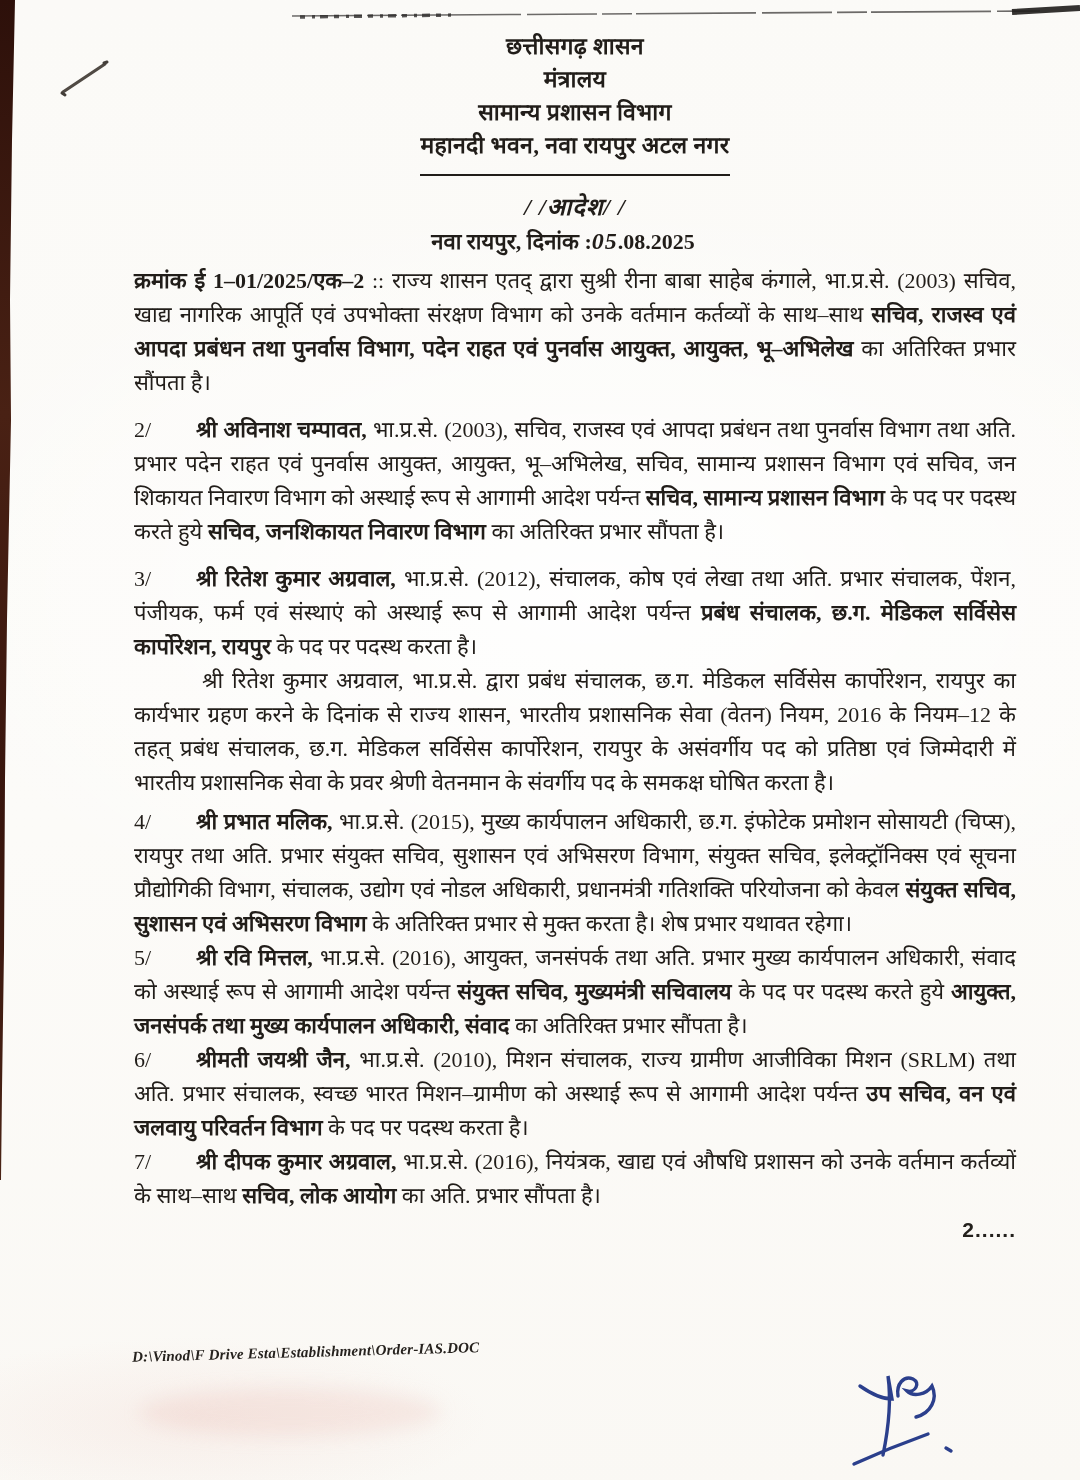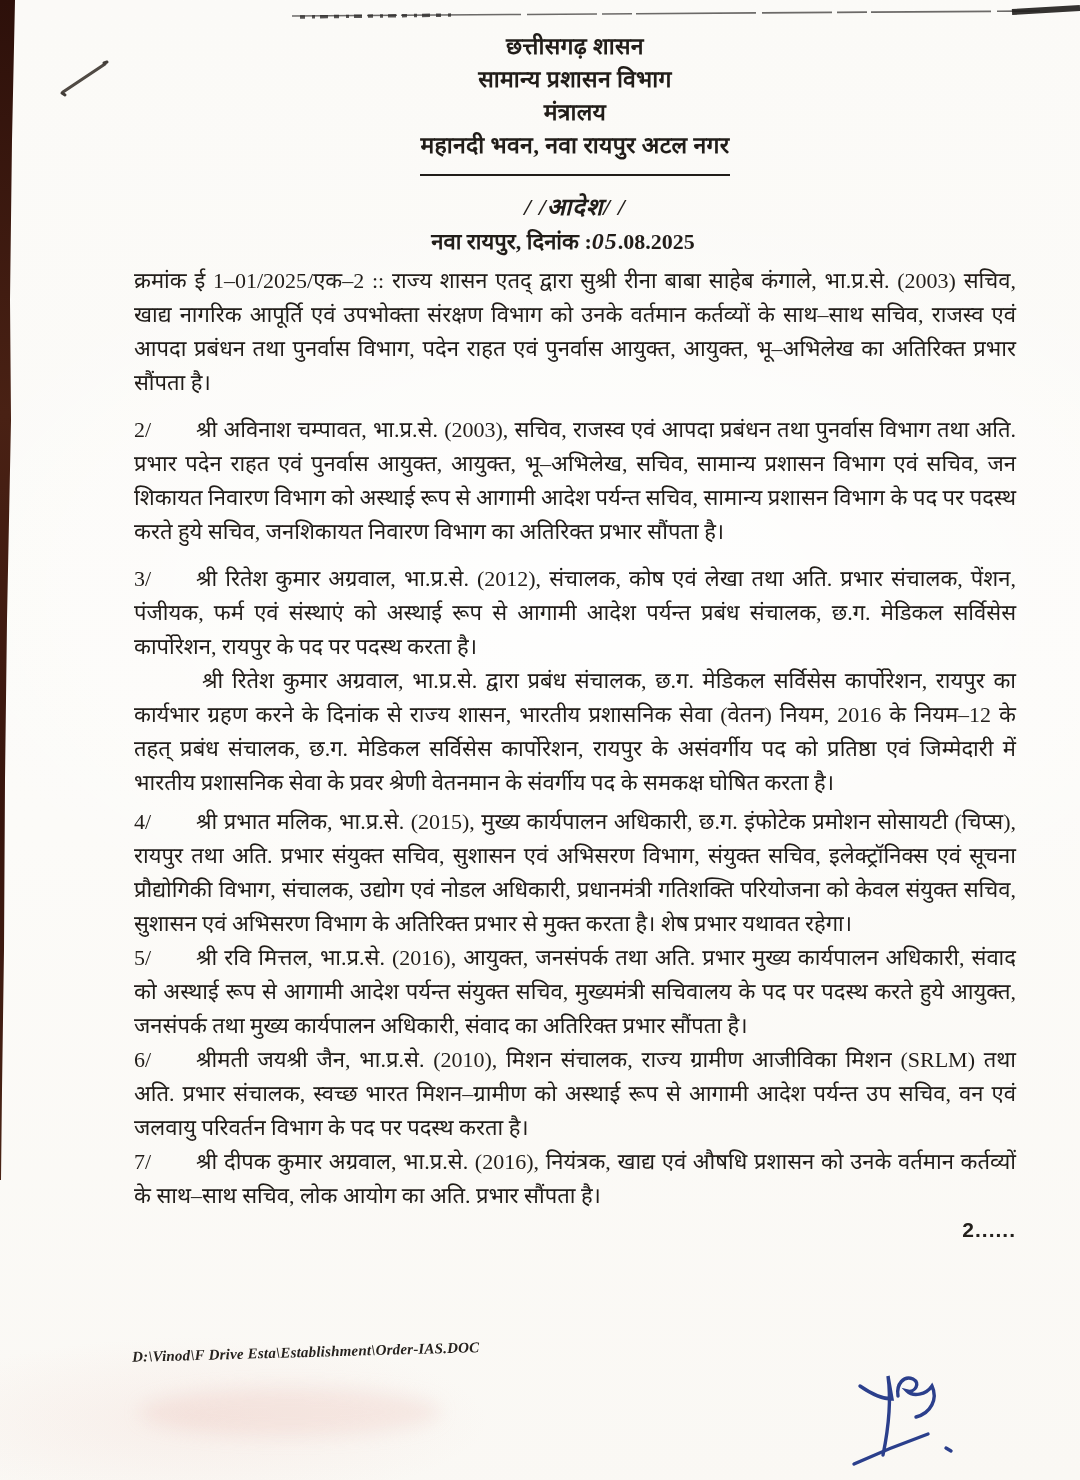--- a/index.html
+++ b/index.html
@@ -17,21 +17,21 @@
   .pen-mark{position:absolute;left:56px;top:52px;width:60px;height:48px;z-index:5;}
   .content{position:absolute;left:0;top:0;width:1080px;box-sizing:border-box;
     padding:30px 64px 0 134px;z-index:2;}
   .hdr{text-align:center;font-weight:700;font-size:23px;line-height:33px;letter-spacing:.3px;}
   .hdr .underlined{border-bottom:2.5px solid #211d19;padding-bottom:12px;display:inline-block;}
   .order-title{text-align:center;font-weight:700;font-size:24px;margin-top:13px;letter-spacing:1px;font-style:italic;}
   .date-line{text-align:center;font-size:22px;font-weight:700;padding-right:24px;margin-top:3px;}
   .handwritten{font-style:italic;font-weight:600;font-size:24px;letter-spacing:1px;}
   .paras{margin-top:9px;font-size:22px;line-height:34px;text-align:justify;}
   .para{margin:0;}
-  .bold{font-weight:400;margin-top:46px;}
+  .bold{font-weight:700;margin-top:46px;}
   .para-num{display:inline-block;width:62px;}
   .para.indent{text-indent:68px;}
   .paras .para:nth-child(2),
   .paras .para:nth-child(3){margin-top:13px;}
   .paras .para:nth-child(5){margin-top:5px;}
   .page-marker{text-align:right;font-family:"Liberation Sans","DejaVu Sans",sans-serif;
     font-weight:700;font-size:21px;margin-top:5px;letter-spacing:1px;color:#23201c;}
   .file-path{position:absolute;left:132px;top:1344px;font-size:15px;font-style:italic;font-weight:600;
     transform:rotate(-1.6deg);letter-spacing:.2px;color:#26221e;z-index:3;}
   .signature{position:absolute;left:848px;top:1358px;width:140px;height:120px;z-index:4;}
@@ -61,22 +61,22 @@
 
 <svg class="pen-mark" viewBox="0 0 60 48">
   <path d="M7 40 L49 12" stroke="#504a44" stroke-width="3.2" stroke-linecap="round" fill="none"></path>
   <path d="M6 41 l3 2 M48 11 l3 -1" stroke="#433e39" stroke-width="3" stroke-linecap="round" fill="none"></path>
 </svg>
 
 <div class="pink-smudge"></div>
 
 <div class="content">
   <div class="hdr">छत्तीसगढ़ शासन</div>
+  <div class="hdr">मंत्रालय</div>
   <div class="hdr">सामान्य प्रशासन विभाग</div>
-  <div class="hdr">मंत्रालय</div>
   <div class="hdr hdr-underline">
     <span class="underlined">महानदी भवन, नवा रायपुर अटल नगर</span>
   </div>
   <div class="order-title">/ /आदेश/ /</div>
 
   <div class="date-line">
     <span>नवा रायपुर, दिनांक :</span><span class="handwritten">05</span><span>.08.2025</span>
   </div>
 
   <div class="paras">

